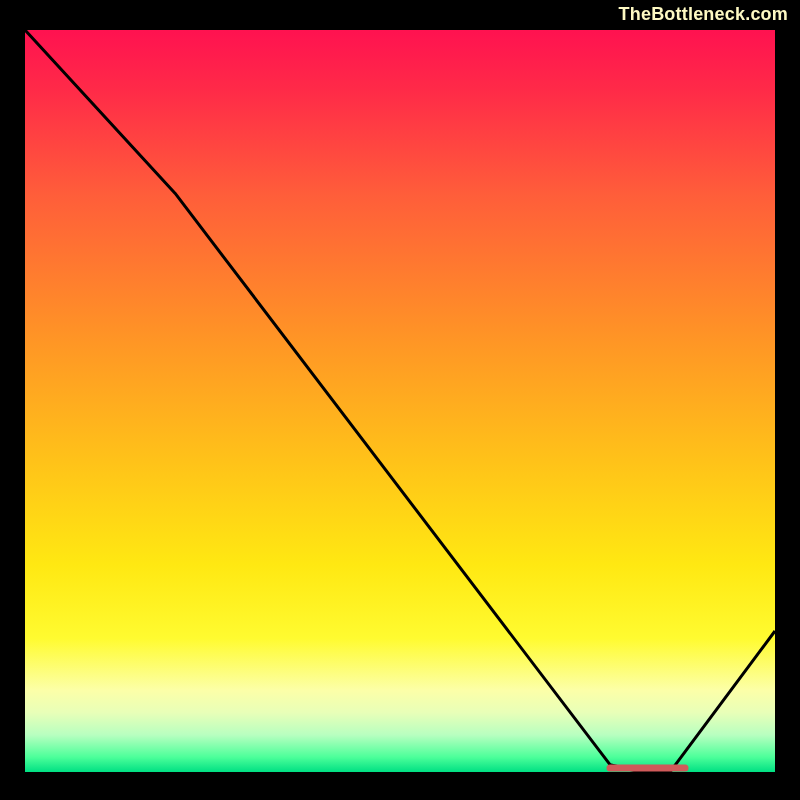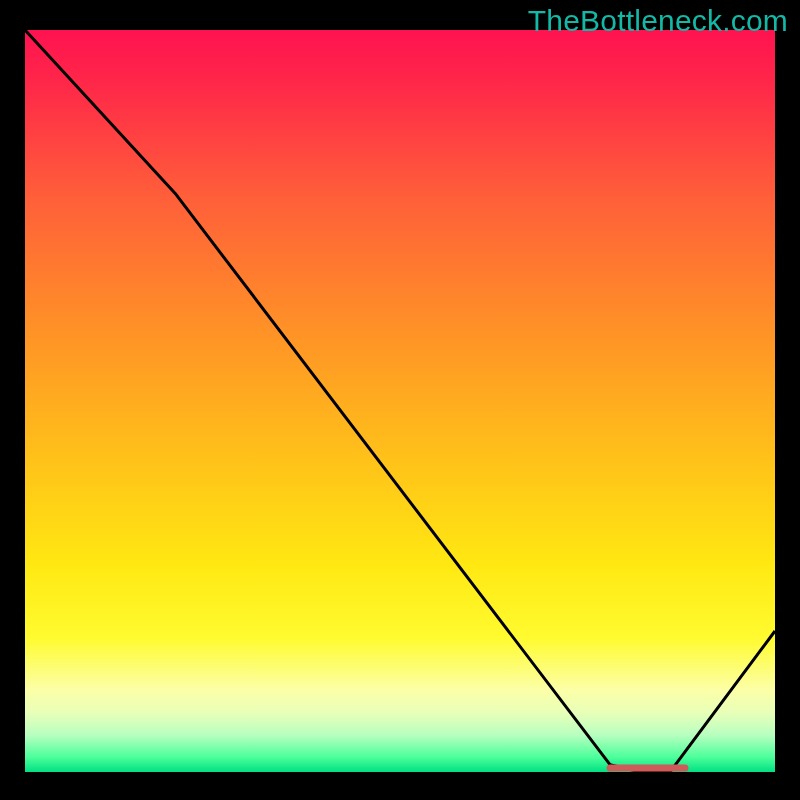--- a/index.html
+++ b/index.html
@@ -8,23 +8,23 @@
     height: 800px;
     background: #000;
     position: relative;
     font-family: Arial, sans-serif;
     overflow: hidden;
   }
   .attribution {
     position: absolute;
     top: 4px;
     right: 12px;
-    color: #14b8a6;
-    font-size: 30px;
-    font-weight: 400;
+    color: #fef9c3;
+    font-size: 18px;
+    font-weight: 700;
     z-index: 10;
     letter-spacing: 0.2px;
   }
   .plot-area {
     position: absolute;
     left: 25px;
     top: 30px;
     width: 750px;
     height: 742px;
   }

